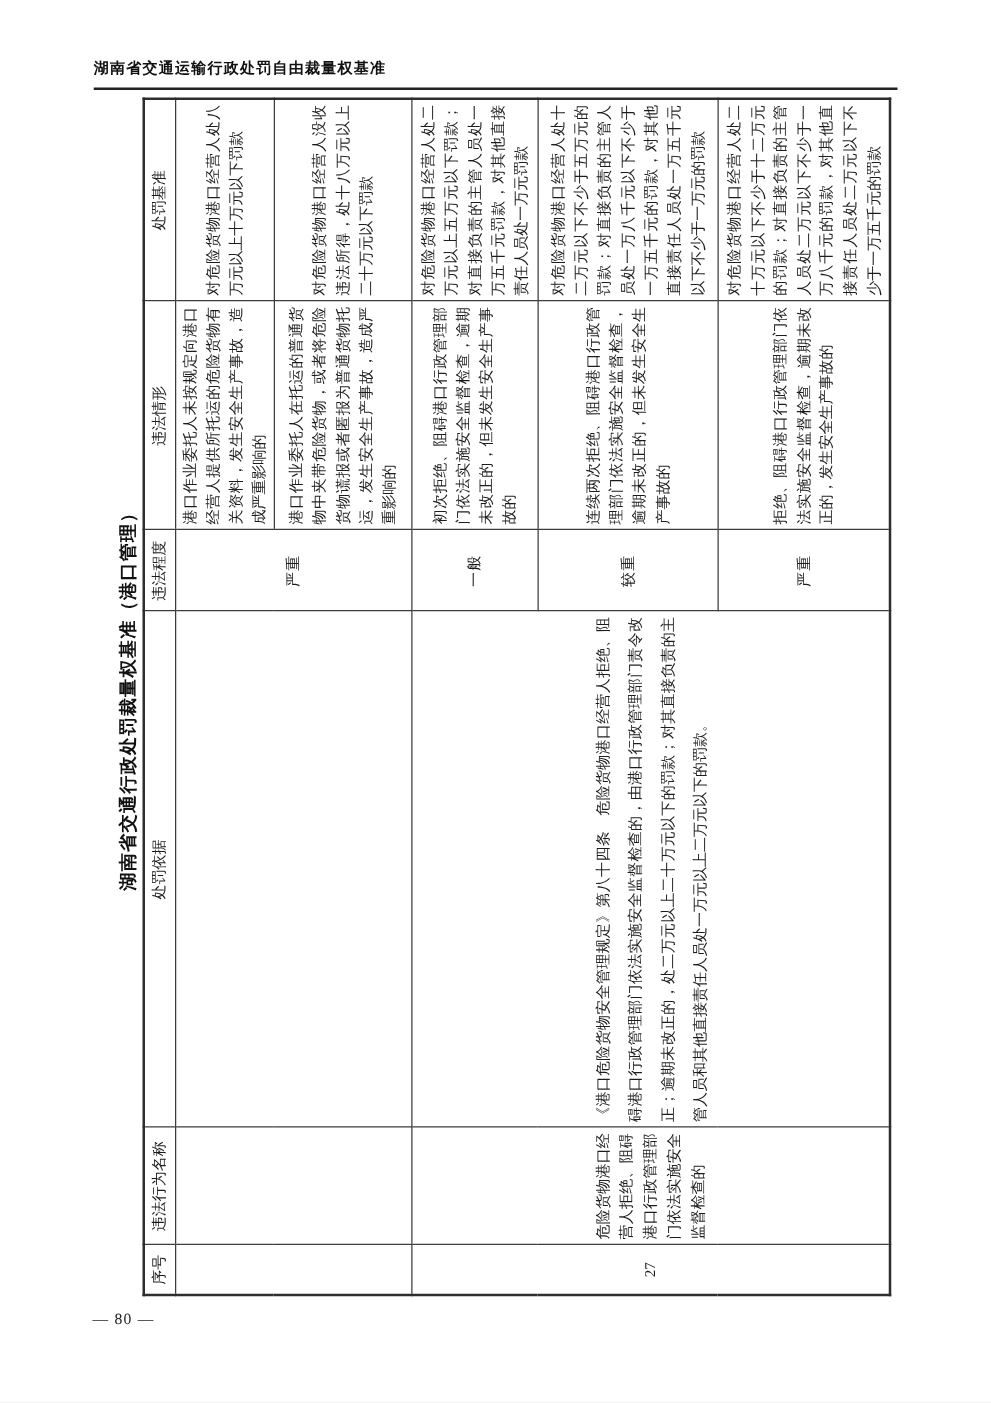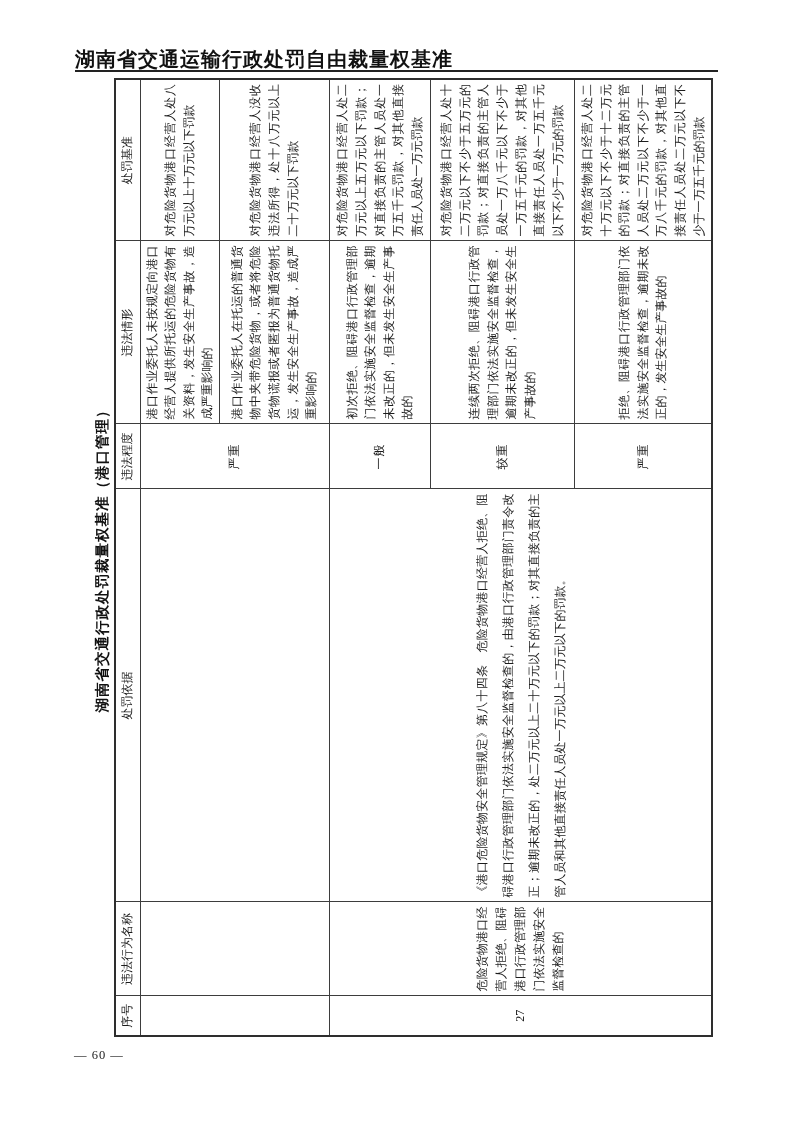--- a/index.html
+++ b/index.html
@@ -4,21 +4,21 @@
 <style>
   * { margin:0; padding:0; box-sizing:border-box; }
   html,body { background:#e8e8e8; }
   .page {
     position:relative; width:793px; height:1122px; background:#ffffff;
     font-family:"Liberation Serif","DejaVu Serif",serif; color:#1c1c1c;
     overflow:hidden; margin:0 auto;
   }
   .page-header {
     position:absolute; left:75px; top:46px; width:643px;
-    font-size:20px; font-weight:bold; letter-spacing:1px; color:#111;
+    font-size:12px; font-weight:bold; letter-spacing:1px; color:#111;
   }
   .header-rule {
     position:absolute; left:75px; top:70px; width:643px; height:0;
     border-top:2.2px solid #222;
   }
   .page-number {
     position:absolute; left:74px; top:1048px; font-size:12.5px; color:#222;
     letter-spacing:1px;
   }
   
@@ -105,14 +105,14 @@
       </tr>
       <tr style="height:138px">
         <td class="degree-cell">严重</td>
         <td class="txt">拒绝、阻碍港口行政管理部门依法实施安全监督检查，逾期未改正的，发生安全生产事故的</td>
         <td class="txt">对危险货物港口经营人处二十万元以下不少于十二万元的罚款；对直接负责的主管人员处二万元以下不少于一万八千元的罚款，对其他直接责任人员处二万元以下不少于一万五千元的罚款</td>
       </tr>
     </tbody>
       </table>
   </div>
 
-  <div class="page-number">— 60 —</div>
+  <div class="page-number">— 80 —</div>
 </div>
 
 </body></html>

